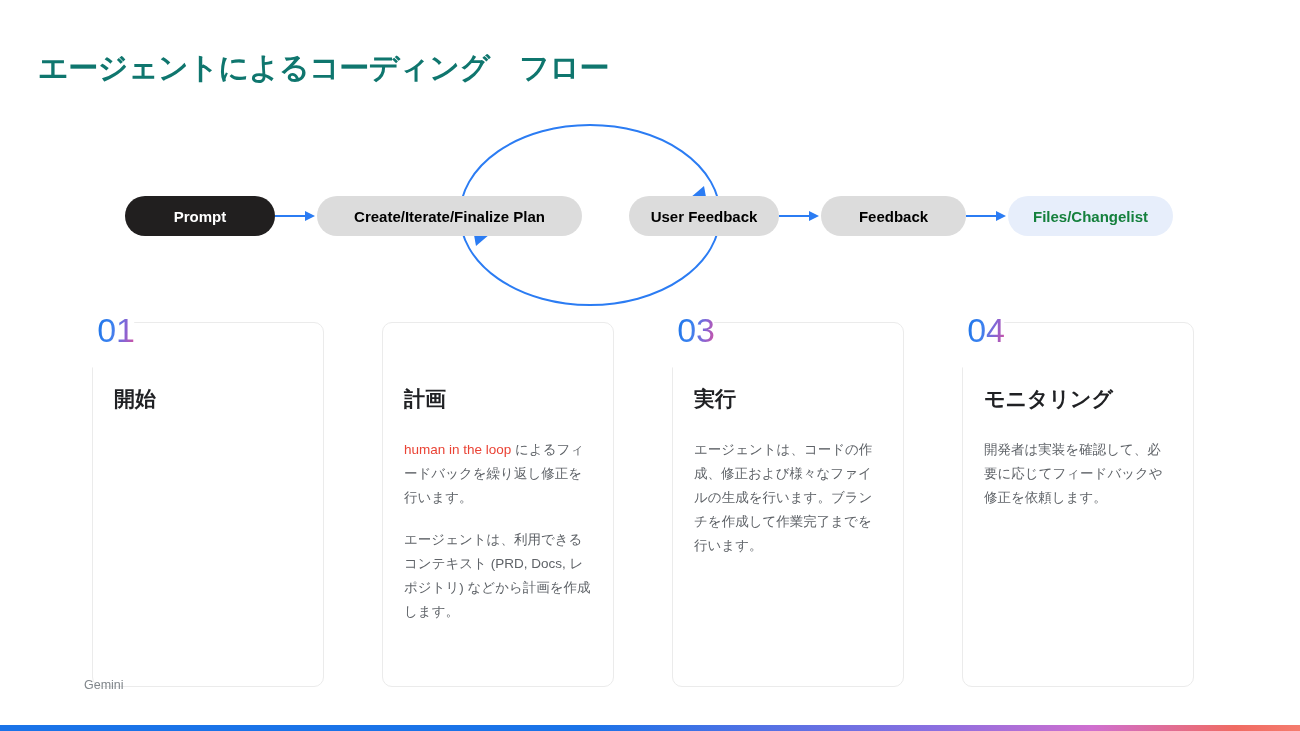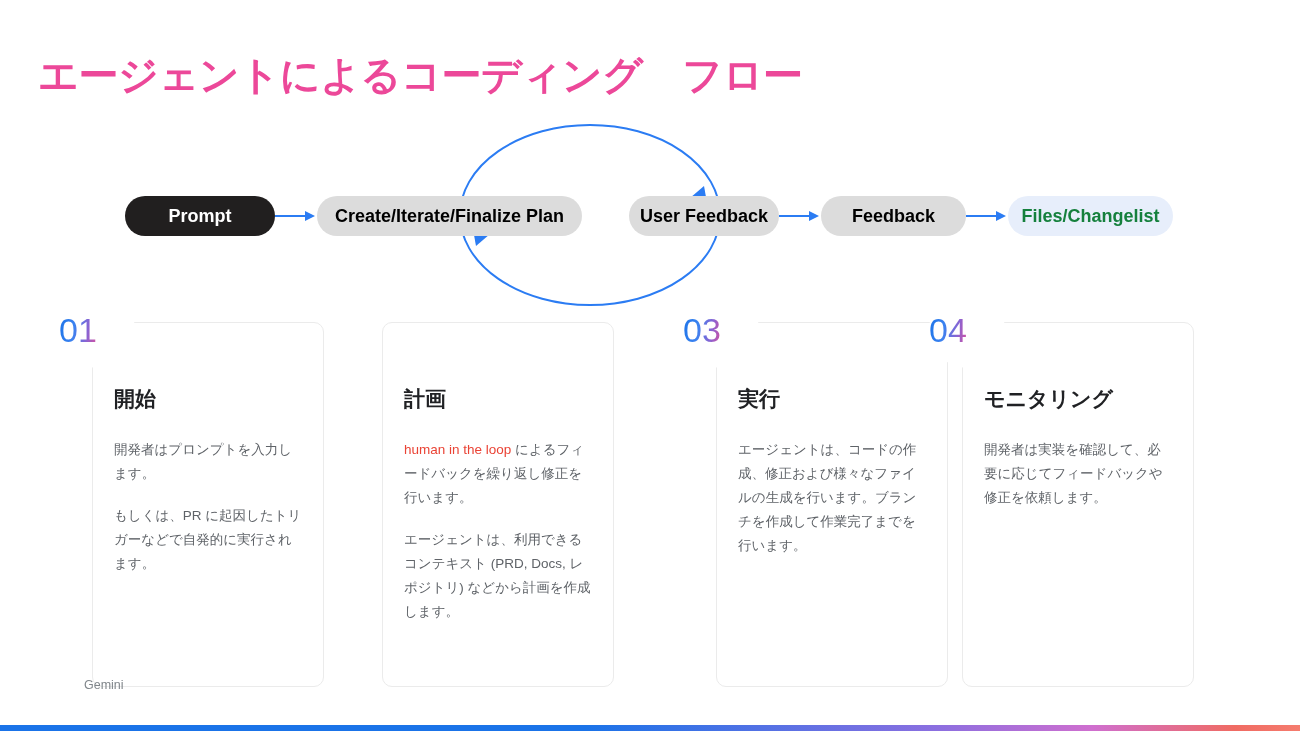--- a/index.html
+++ b/index.html
@@ -14,45 +14,45 @@
     overflow: hidden;
     font-family: "Liberation Sans", "DejaVu Sans", sans-serif;
     color: #202124;
   }
 
   
   .slide-title {
     position: absolute;
     left: 38px;
     top: 48px;
-    font-size: 40px;
+    font-size: 30px;
     font-weight: bold;
     letter-spacing: -0.5px;
-    color: #ec4899;
+    color: #0f766e;
     white-space: pre;
   }
 
   
   .flow-row {
     position: absolute;
     left: 125px;
     top: 195px;
     width: 1060px;
     height: 42px;
     display: flex;
     align-items: center;
     z-index: 3;
   }
   .pill {
     height: 40px;
     border-radius: 20px;
     display: flex;
     align-items: center;
     justify-content: center;
-    font-size: 18px;
+    font-size: 15px;
     font-weight: bold;
     padding: 0 16px;
     box-sizing: border-box;
     white-space: nowrap;
   }
   .pill.dark {
     background: #211f1f;
     color: #ffffff;
   }
   .pill.grey {
@@ -100,21 +100,21 @@
     height: 365px;
   }
   .card-wrap {
     position: absolute;
     top: 0;
     width: 232px;
     height: 365px;
   }
   .card-wrap:nth-of-type(1) { left: 0px; }
   .card-wrap:nth-of-type(2) { left: 290px; }
-  .card-wrap:nth-of-type(3) { left: 580px; margin-left: 44px; }
+  .card-wrap:nth-of-type(3) { left: 580px; }
   .card-wrap:nth-of-type(4) { left: 870px; padding-left: 28px; }
 
   .card {
     position: absolute;
     left: 0;
     top: 0;
     width: 232px;
     height: 365px;
     box-sizing: border-box;
     border: 1px solid #ebebeb;
@@ -124,21 +124,21 @@
   .num-badge {
     position: absolute;
     left: -33px;
     top: -30px;
     width: 76px;
     height: 76px;
     border-radius: 50%;
     background: #ffffff;
     display: flex;
     align-items: center;
-    justify-content: flex-start;
+    justify-content: flex-end;
     z-index: 2;
   }
   .num-text {
     font-size: 34px;
     font-weight: normal;
     letter-spacing: 0px;
     background: linear-gradient(100deg, #1a73e8 0%, #3b82f0 40%, #8a63d2 72%, #dd4f9a 100%);
     -webkit-background-clip: text;
     background-clip: text;
     -webkit-text-fill-color: transparent;
@@ -247,24 +247,20 @@
 </div>
 
 <div class="cards">
 
   <div class="card-wrap">
     <div class="card"></div>
     <div class="num-badge">
       <span class="num-text">01</span>
     </div>
     <div class="card-heading">開始</div>
-    <div class="card-body">
-      <p>開発者はプロンプトを入力します。</p>
-      <p>もしくは、PR に起因したトリガーなどで自発的に実行されます。</p>
-    </div>
   </div>
 
   <div class="card-wrap">
     <div class="card"></div>
     <div class="card-heading">計画</div>
     <div class="card-body">
       <p><span class="hl-red">human in the loop</span><span> によるフィードバックを繰り返し修正を行います。</span></p>
       <p>エージェントは、利用できるコンテキスト (PRD, Docs, レポジトリ) などから計画を作成します。</p>
     </div>
   </div>

